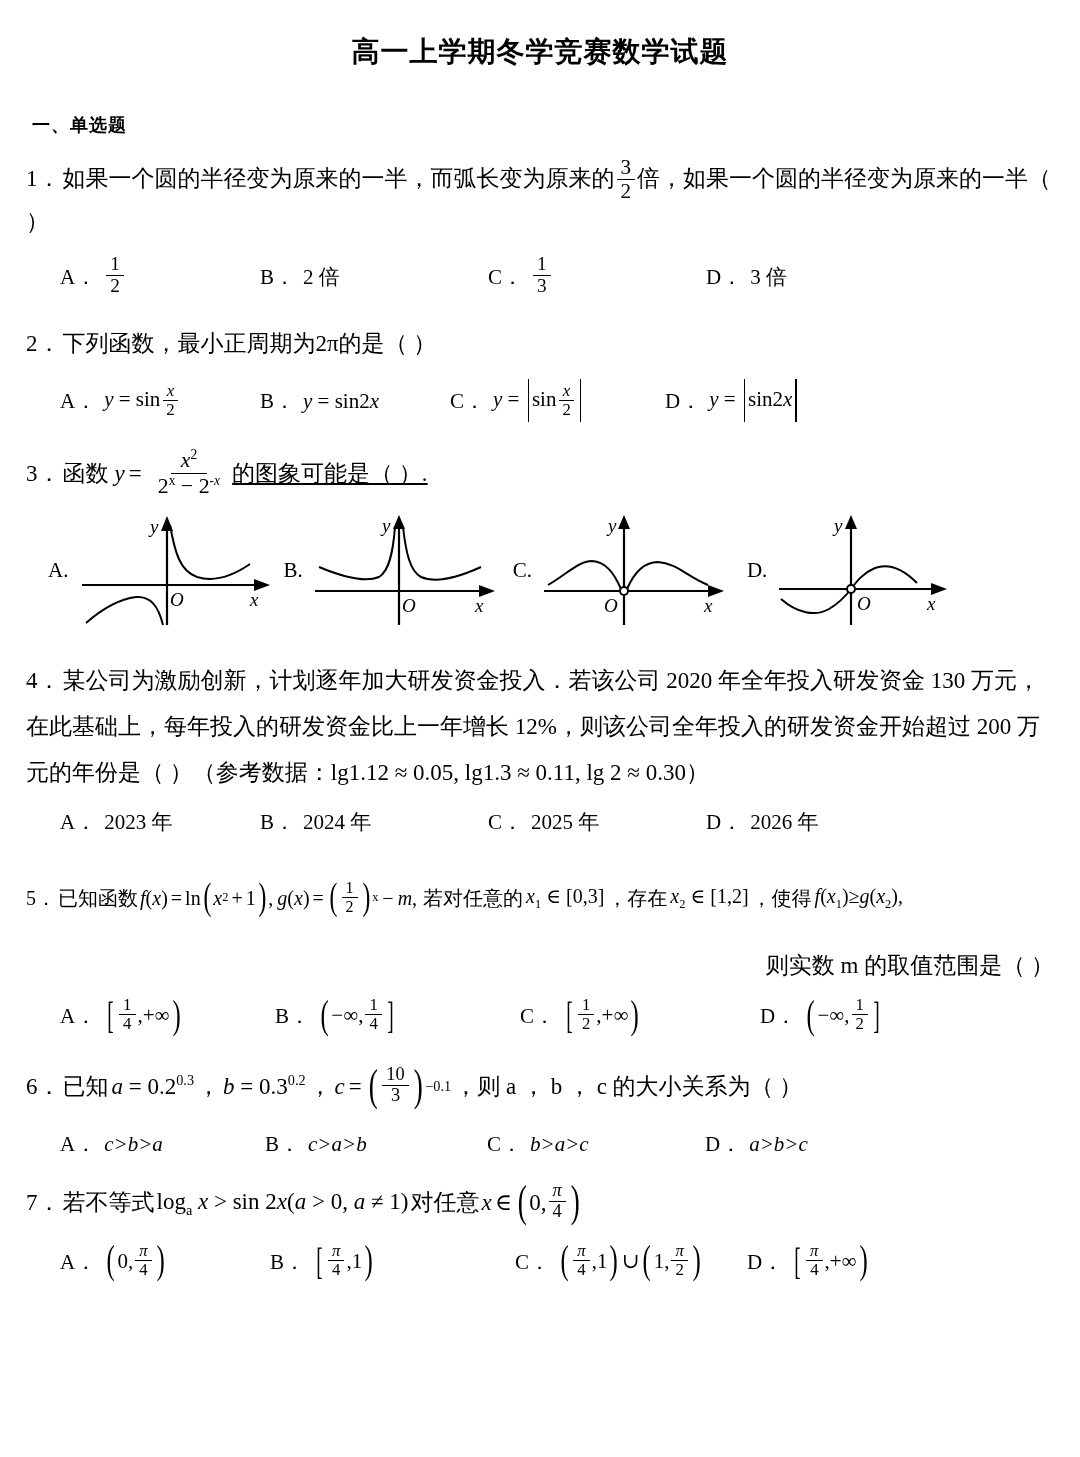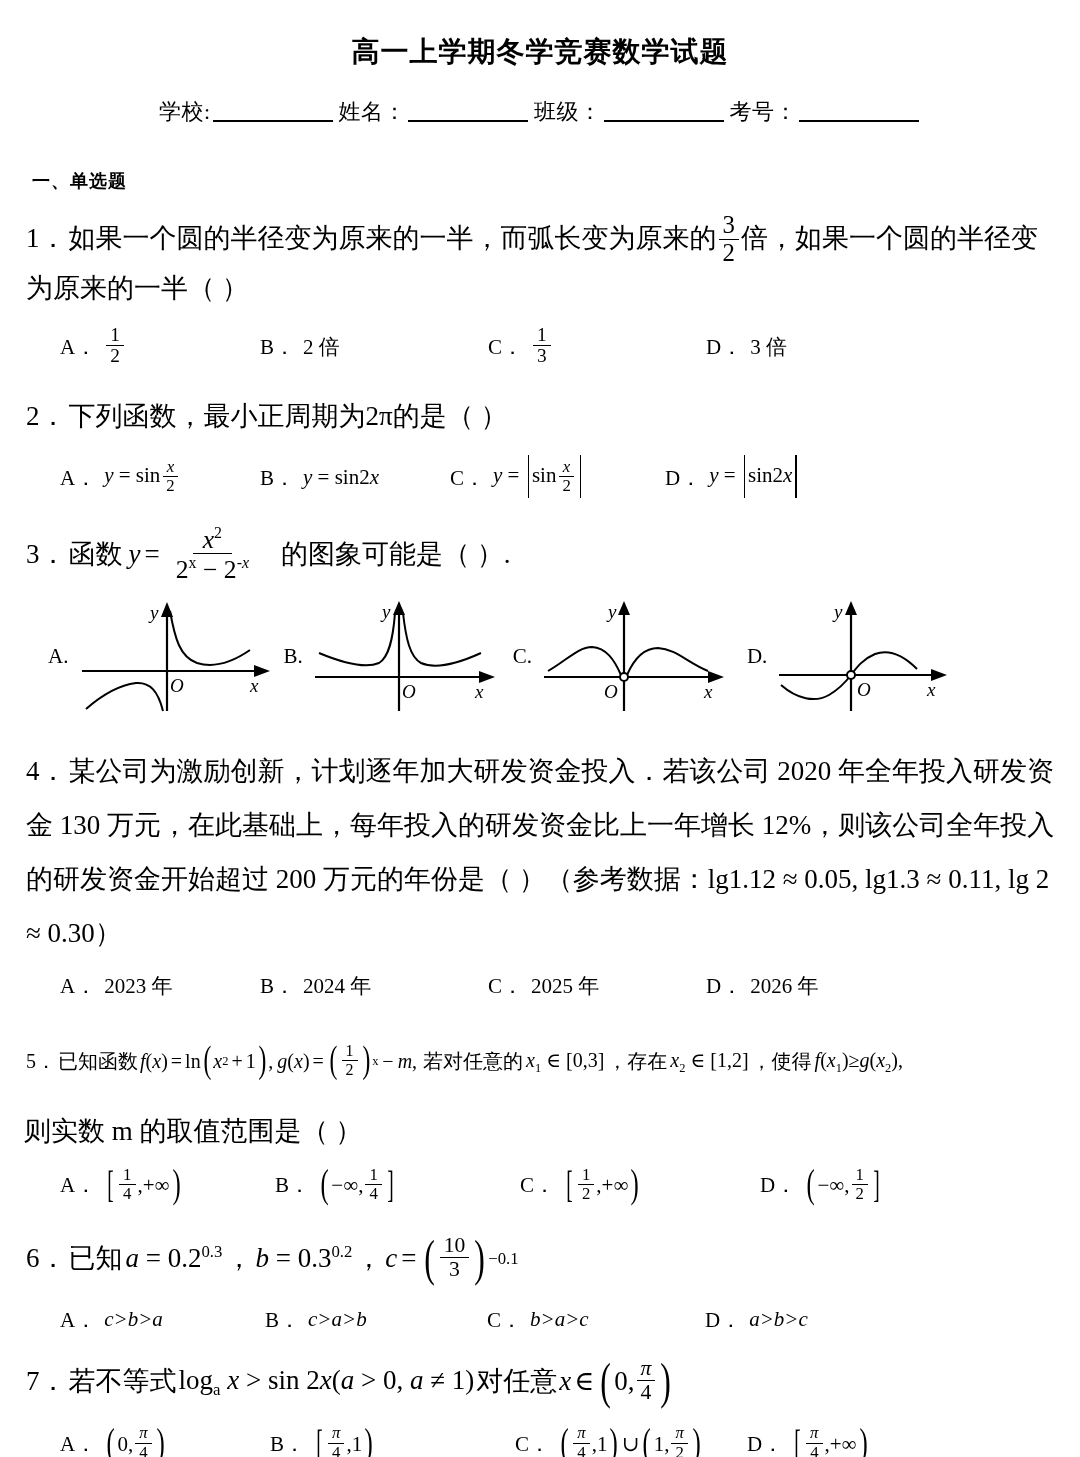--- a/index.html
+++ b/index.html
@@ -57,21 +57,21 @@
     margin: 42px 0 0 32px;
     letter-spacing: 1px;
   }
 
   
   .q {
     margin: 0;
     padding: 0;
   }
   .q-text {
-    font-size: 27px;
+    font-size: 23px;
     line-height: 1.55;
     margin: 0 26px 0 26px;
     text-align: left;
   }
   .q-num { margin-right: 2px; }
 
   .opts {
     display: flex;
     font-size: 21px;
     margin: 0 0 0 60px;
@@ -151,23 +151,20 @@
   }
   svg.graph { display: block; }
 </style>
 </head>
 <body>
 
 <div class="page">
 
   <div class="doc-title">高一上学期冬学竞赛数学试题</div>
 
-  <div class="id-line">
-    <span>学校:</span><span class="blank"></span><span class="lab">姓名：</span><span class="blank"></span><span class="lab">班级：</span><span class="blank"></span><span class="lab">考号：</span><span class="blank"></span>
-  </div>
 
   <div class="section-heading">一、单选题</div>
 
   <div class="q" style="margin-top:20px;">
     <div class="q-text">
       <span class="q-num">1．</span><span>如果一个圆的半径变为原来的一半，而弧长变为原来的</span><span class="frac">
           <span class="num">3</span>
           <span class="den">2</span>
         </span><span>倍，如果一个圆的半径变为原来的一半（    ）</span>
     </div>
@@ -232,21 +229,21 @@
       <span class="q-num">3．</span>
       <span style="margin-right:6px;">函数</span>
       <span style="display:inline-flex; align-items:center;">
         <span class="mi">y</span>
           <span class="mn" style="margin:0 4px;">=</span>
         <span class="frac" style="font-size:0.95em;">
           <span class="num" style="padding:0 10px;"><span class="mi">x</span><sup class="exp">2</sup></span>
           <span class="den" style="padding:0 10px;"><span class="mn">2</span><sup class="exp mi">x</sup> <span class="mn">−</span> <span class="mn">2</span><sup class="exp"><span class="mn">-</span><span class="mi">x</span></sup></span>
         </span>
       </span>
-      <span style="margin-left:20px;">的图象可能是（    ）.</span>
+      <span style="margin-left:0;text-decoration:underline;">的图象可能是（    ）.</span>
     </div>
 
     <div class="graph-row">
 
       <div class="graph-item">
         <span class="opt-label">A.</span>
         <svg class="graph" width="205" height="115" viewBox="0 0 205 115">
 
           <line x1="10" y1="72" x2="182" y2="72" stroke="#000" stroke-width="2.2"></line>
           <polygon points="182,66 198,72 182,78" fill="#000"></polygon>
@@ -385,21 +382,21 @@
           <span class="mi">m</span>
           <span class="mn">,</span>
       </span>
       <span style="margin-left:4px;">若对任意的</span>
       <span style="margin:0 3px;"><span class="mi">x</span><sub class="idx">1</sub> <span class="mn">∈</span> <span class="mn">[0,3]</span></span>
       <span>，存在</span>
       <span style="margin:17px 3px;"><span class="mi">x</span><sub class="idx">2</sub> <span class="mn">∈</span> <span class="mn">[1,2]</span></span>
       <span>，使得</span>
       <span style="margin-left:3px;"><span class="mi">f</span><span class="mn">(</span><span class="mi">x</span><sub class="idx">1</sub><span class="mn">)</span><span class="mn">≥</span><span class="mi">g</span><span class="mn">(</span><span class="mi">x</span><sub class="idx">2</sub><span class="mn">)</span><span class="mn">,</span></span>
     </div>
-    <div class="q-text" style="margin-top:16px; margin-left:24px;">
+    <div class="q-text" style="margin-top:16px; margin-left:32px;text-align:right;">
       <span>则实数 m 的取值范围是（    ）</span>
     </div>
     <div class="opts" style="margin-top:14px; align-items:center;">
       <div class="opt" style="width:215px;">
         <span class="opt-label">A．</span>
         <span style="display:inline-flex; align-items:center;">
           <span class="paren-big">
               <span class="bstretch">[</span>
             </span>
           <span class="frac small">
@@ -479,20 +476,21 @@
           </span>
         <span class="frac small">
             <span class="num">10</span>
             <span class="den">3</span>
           </span>
         <span class="paren-big">
             <span class="pstretch">)</span>
           </span>
           <sup class="exp">−0.1</sup>
       </span>
+      <span>，则 a ， b ， c 的大小关系为（    ）</span>
     </div>
     <div class="opts" style="margin-top:18px;">
       <div class="opt" style="width:205px;">
         <span class="opt-label">A．</span>
         <span class="mi">c&gt;b&gt;a</span>
       </div>
       <div class="opt" style="width:222px;">
         <span class="opt-label">B．</span>
         <span class="mi">c&gt;a&gt;b</span>
       </div>

